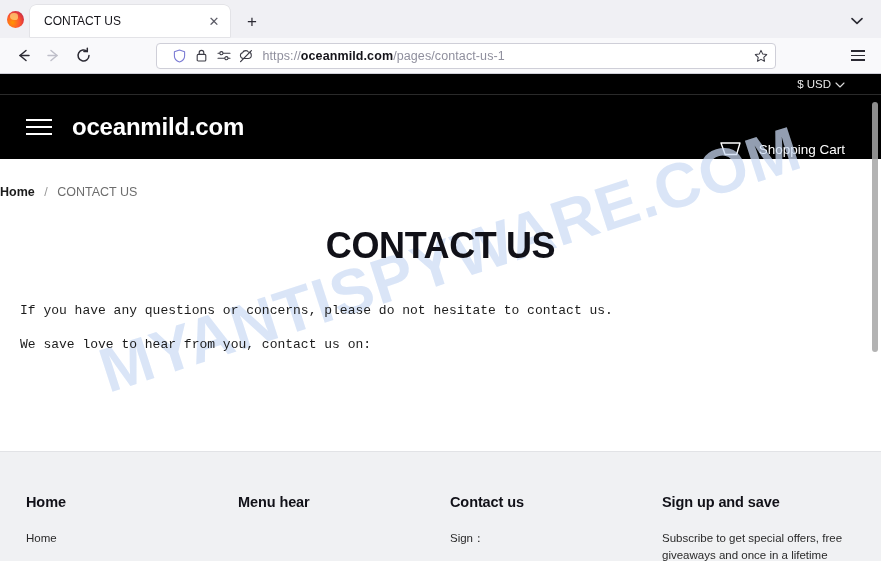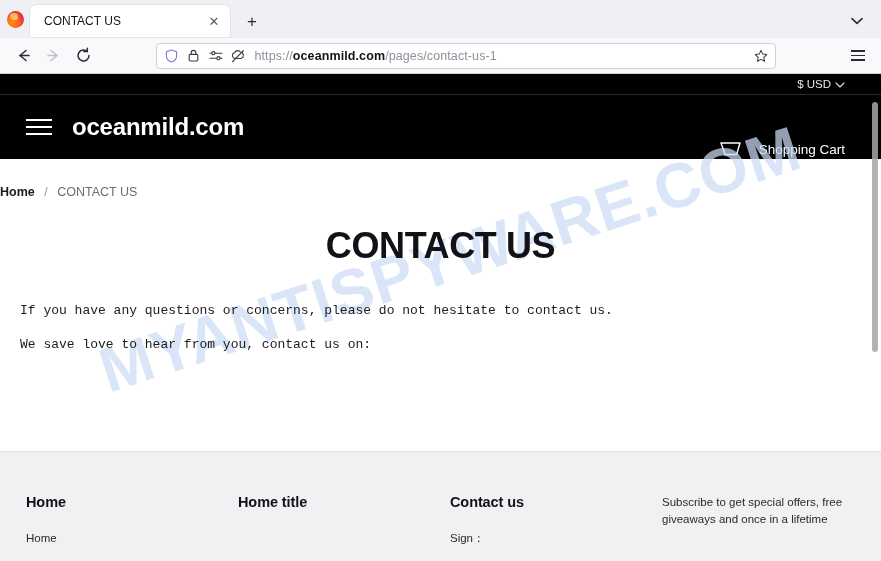--- a/index.html
+++ b/index.html
@@ -92,21 +92,21 @@
 
   .urlbar-wrap { flex: 1 1 auto; display: flex; justify-content: center; }
   .urlbar {
     width: 620px;
     height: 26px;
     background: #ffffff;
     border: 1px solid #cfcfd8;
     border-radius: 4px;
     display: flex;
     align-items: center;
-    padding: 0 4px 0 6px;
+    padding: 0 4px 0 14px;
     gap: 4px;
   }
   .ubicon {
     width: 18px; height: 18px;
     display: flex; align-items: center; justify-content: center;
     flex: 0 0 18px;
     color: #5b5b66;
   }
   .ubicon.shield { color: #6a6acf; }
   .url-text {
@@ -389,27 +389,28 @@
         <p>We save love to hear from you, contact us on:</p>
       </div>
     </div>
 
     <div class="footer">
       <div class="fcol">
         <h4>Home</h4>
         <span class="fitem">Home</span>
       </div>
       <div class="fcol">
-        <h4>Home title</h4>
+        <h4>Menu hear</h4>
       </div>
       <div class="fcol">
         <h4>Contact us</h4>
         <span class="fitem">Sign：</span>
       </div>
       <div class="fcol">
+        <h4>Sign up and save</h4>
         <span class="fitem">Subscribe to get special offers, free giveaways and once in a lifetime</span>
       </div>
     </div>
 
     <div class="pagescroll">
       <div class="thumb"></div>
     </div>
   </div>
 </div>
 

